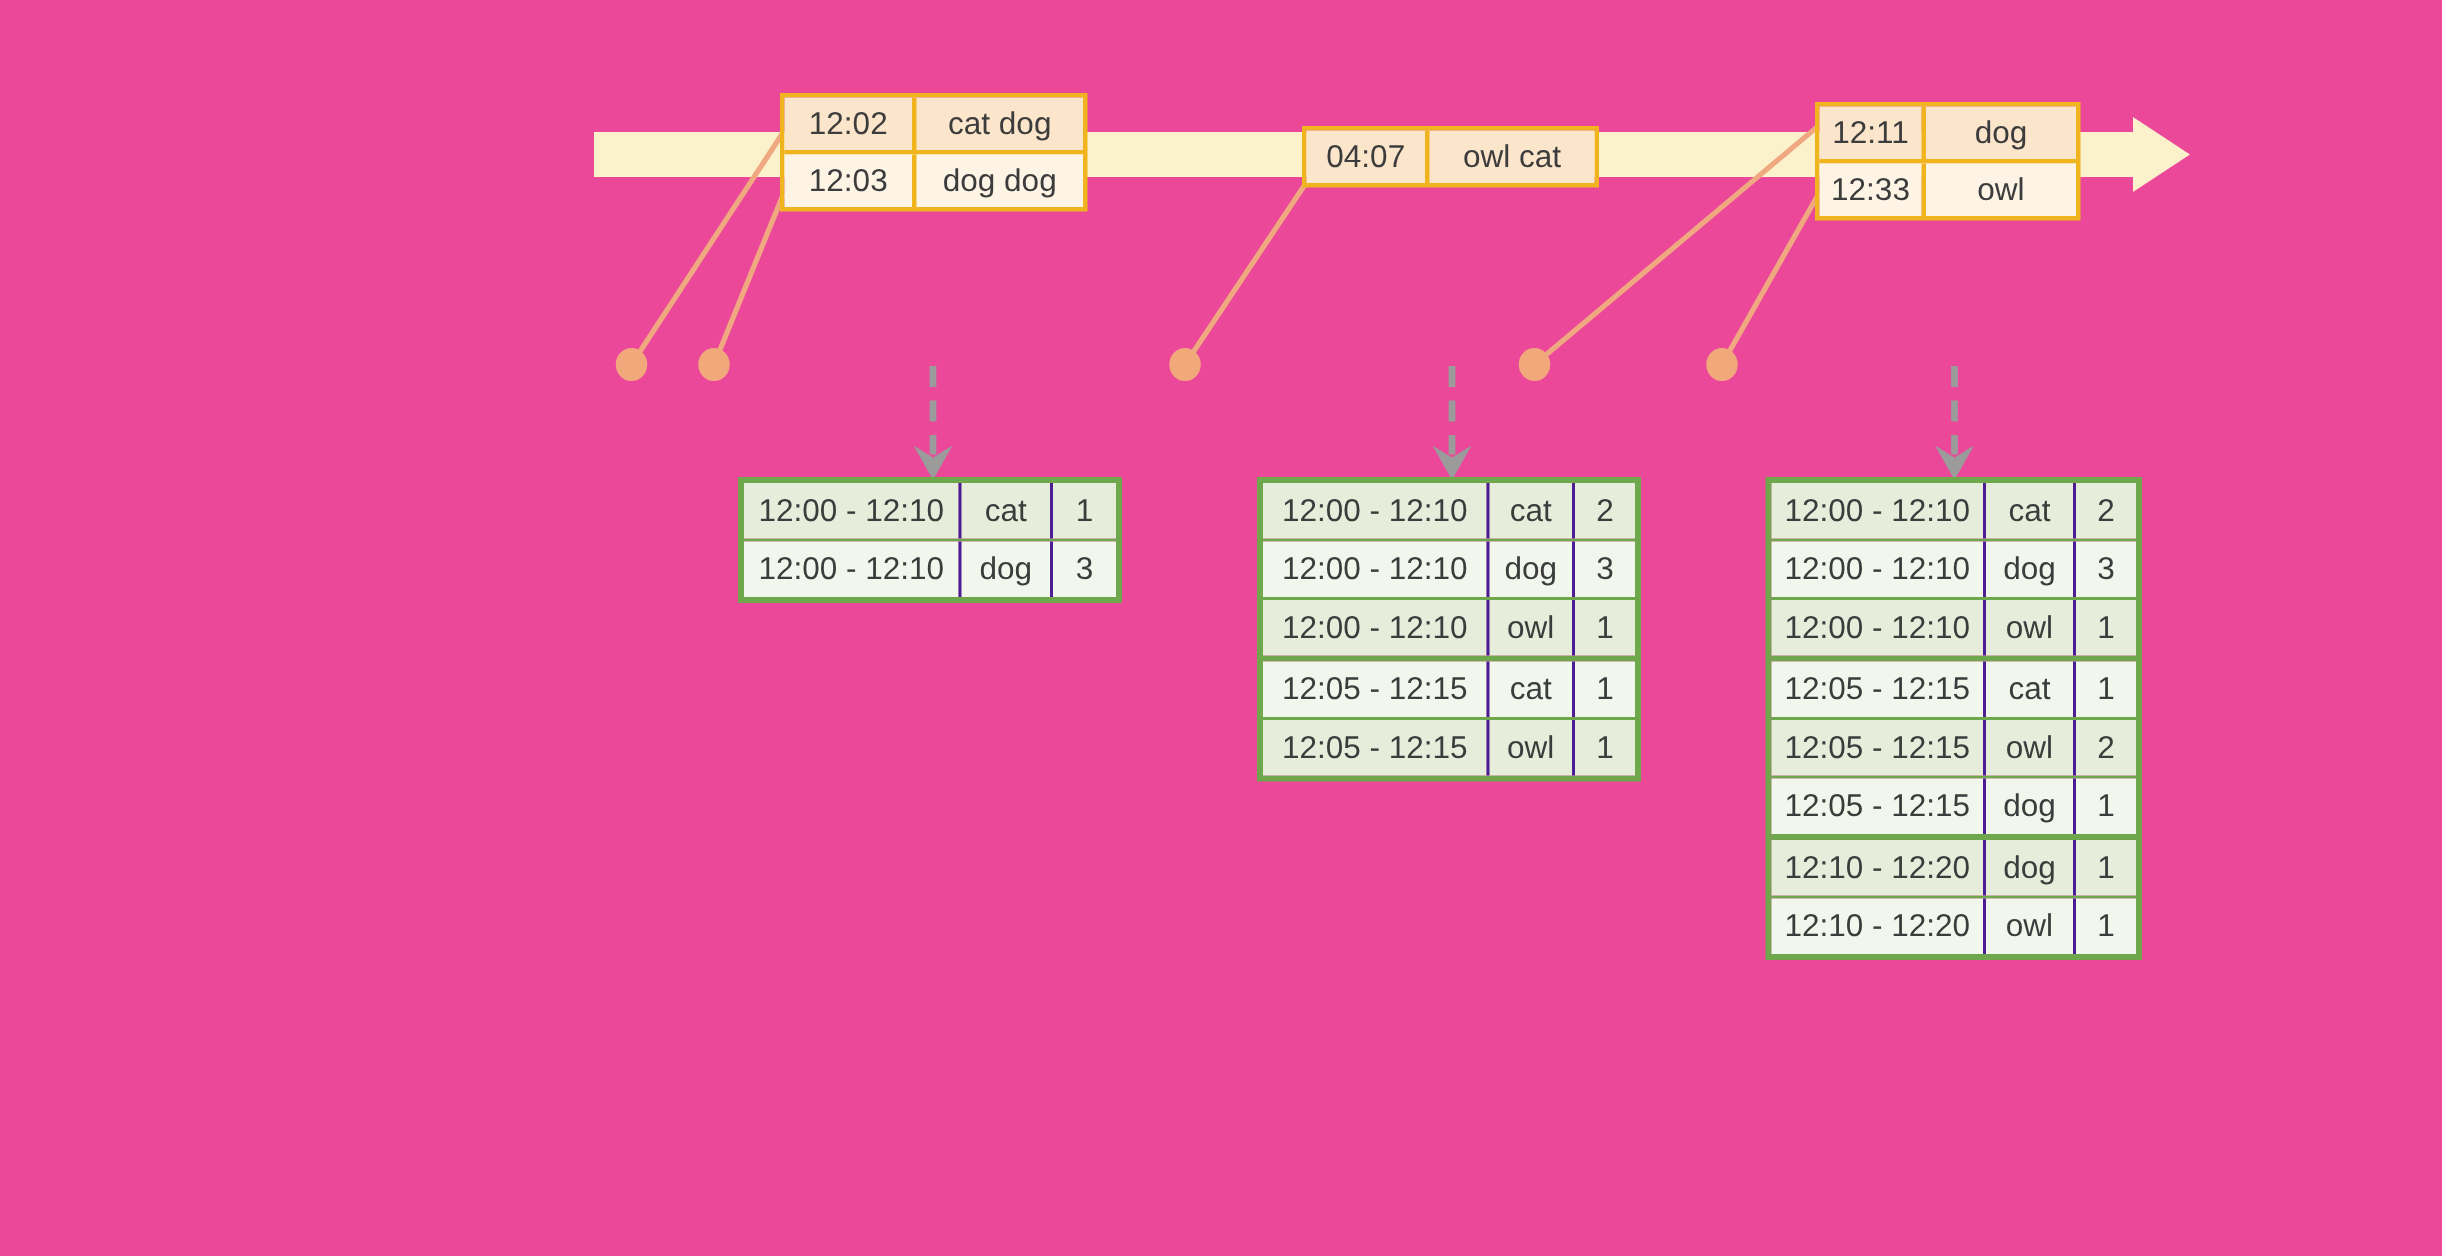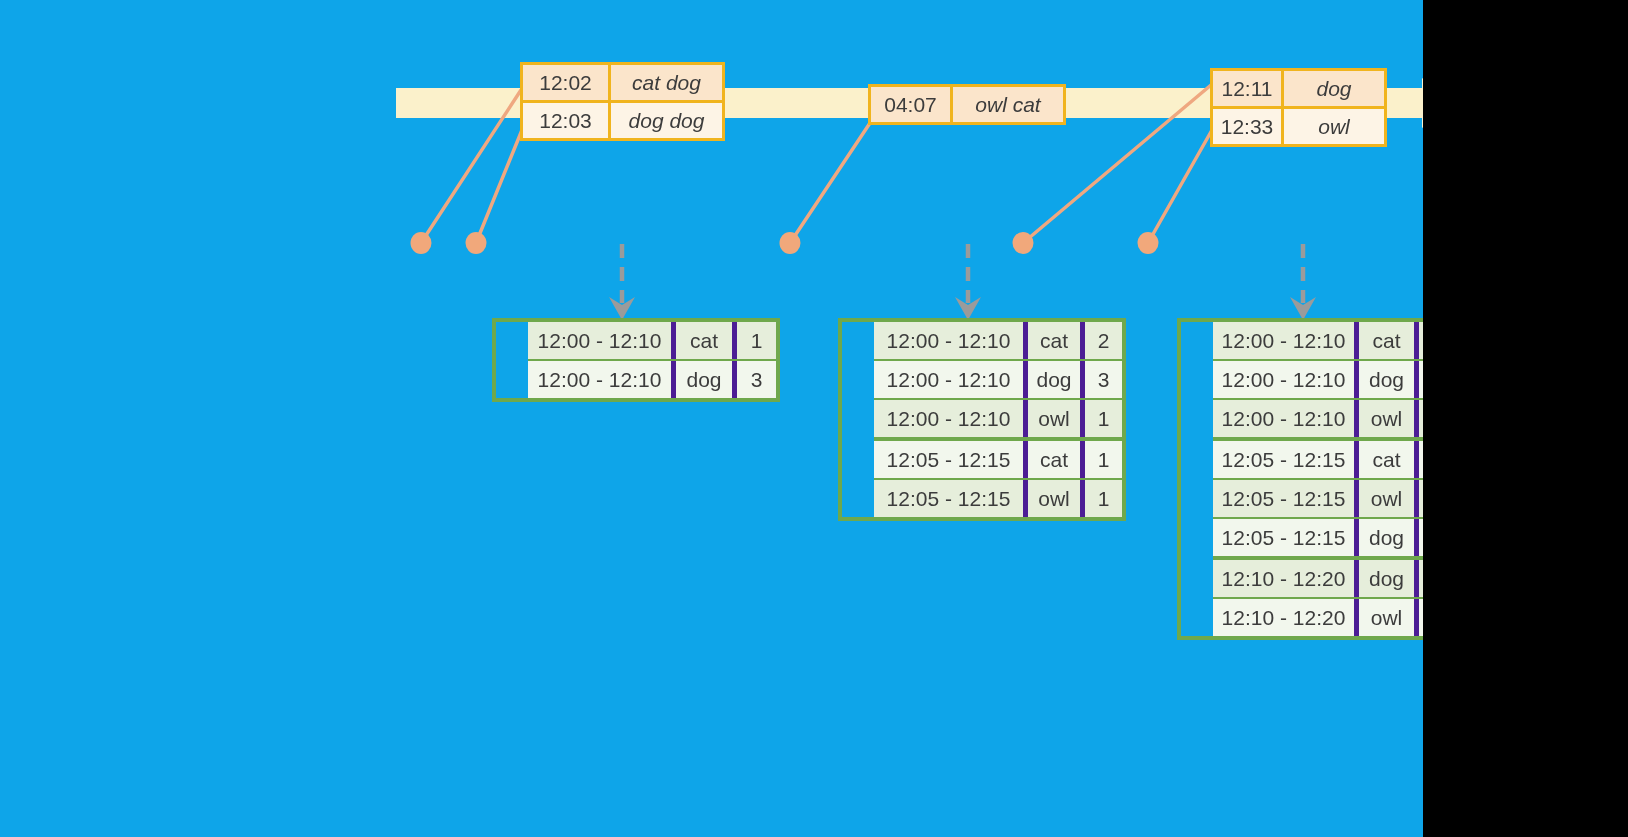--- a/index.html
+++ b/index.html
@@ -1,42 +1,42 @@
 <!DOCTYPE html>
 <html><head>
 <meta charset="utf-8">
 <style>
   html,body { margin:0; padding:0; background:#000; }
   #stage {
-    position:relative; width:1423px; height:837px; background:#0ea5e9;
+    position:relative; width:1628px; height:837px; background:#ec4899;
     font-family:"Liberation Sans", sans-serif; overflow:hidden;
   }
   #overlay { position:absolute; left:0; top:0; width:1628px; height:837px; }
 
   
   .trow  { display:grid; grid-template-columns:var(--cols); }
   .tcell {
     display:flex; align-items:center; justify-content:center;
     font-size:21px; color:#3C3C3C; white-space:nowrap;
   }
 
   
   .otable { position:absolute; border:3px solid #F0B41E; z-index:2; }
   .otable .trow { height:35px; }
   .otable .trow + .trow { border-top:3px solid #F0B41E; }
-  .otable .tcell + .tcell { border-left:3px solid #F0B41E;font-style:italic; }
+  .otable .tcell + .tcell { border-left:3px solid #F0B41E; }
   .otable .shade-a .tcell { background:#FBE5CB; }
   .otable .shade-b .tcell { background:#FDF4E6; }
 
   
   .gtable { position:absolute; border:4px solid #6FA84C; z-index:2; }
-  .gtable .trow { height:37px;margin-left:32px; }
+  .gtable .trow { height:37px; }
   .gtable .trow + .trow { border-top:2px solid #6FA84C; }
   .gtable .trow.group-start { border-top-width:4px; }
-  .gtable .tcell + .tcell { border-left:5px solid #4c1d95; }
+  .gtable .tcell + .tcell { border-left:2px solid #4c1d95; }
   .gtable .shade-a .tcell { background:#E6EEDB; }
   .gtable .shade-b .tcell { background:#F2F7ED; }
 
   #etable1 { left:520px;  top:62px; --cols:85px 114px; }
   #etable2 { left:868px;  top:84px; --cols:79px 113px; }
   #etable3 { left:1210px; top:68px; --cols:68px 103px; }
 
   #rtable1 { left:492px;  top:318px; --cols:143px 61px 44px; }
   #rtable2 { left:838px;  top:318px; --cols:149px 57px 42px; }
   #rtable3 { left:1177px; top:318px; --cols:141px 60px 42px; }

